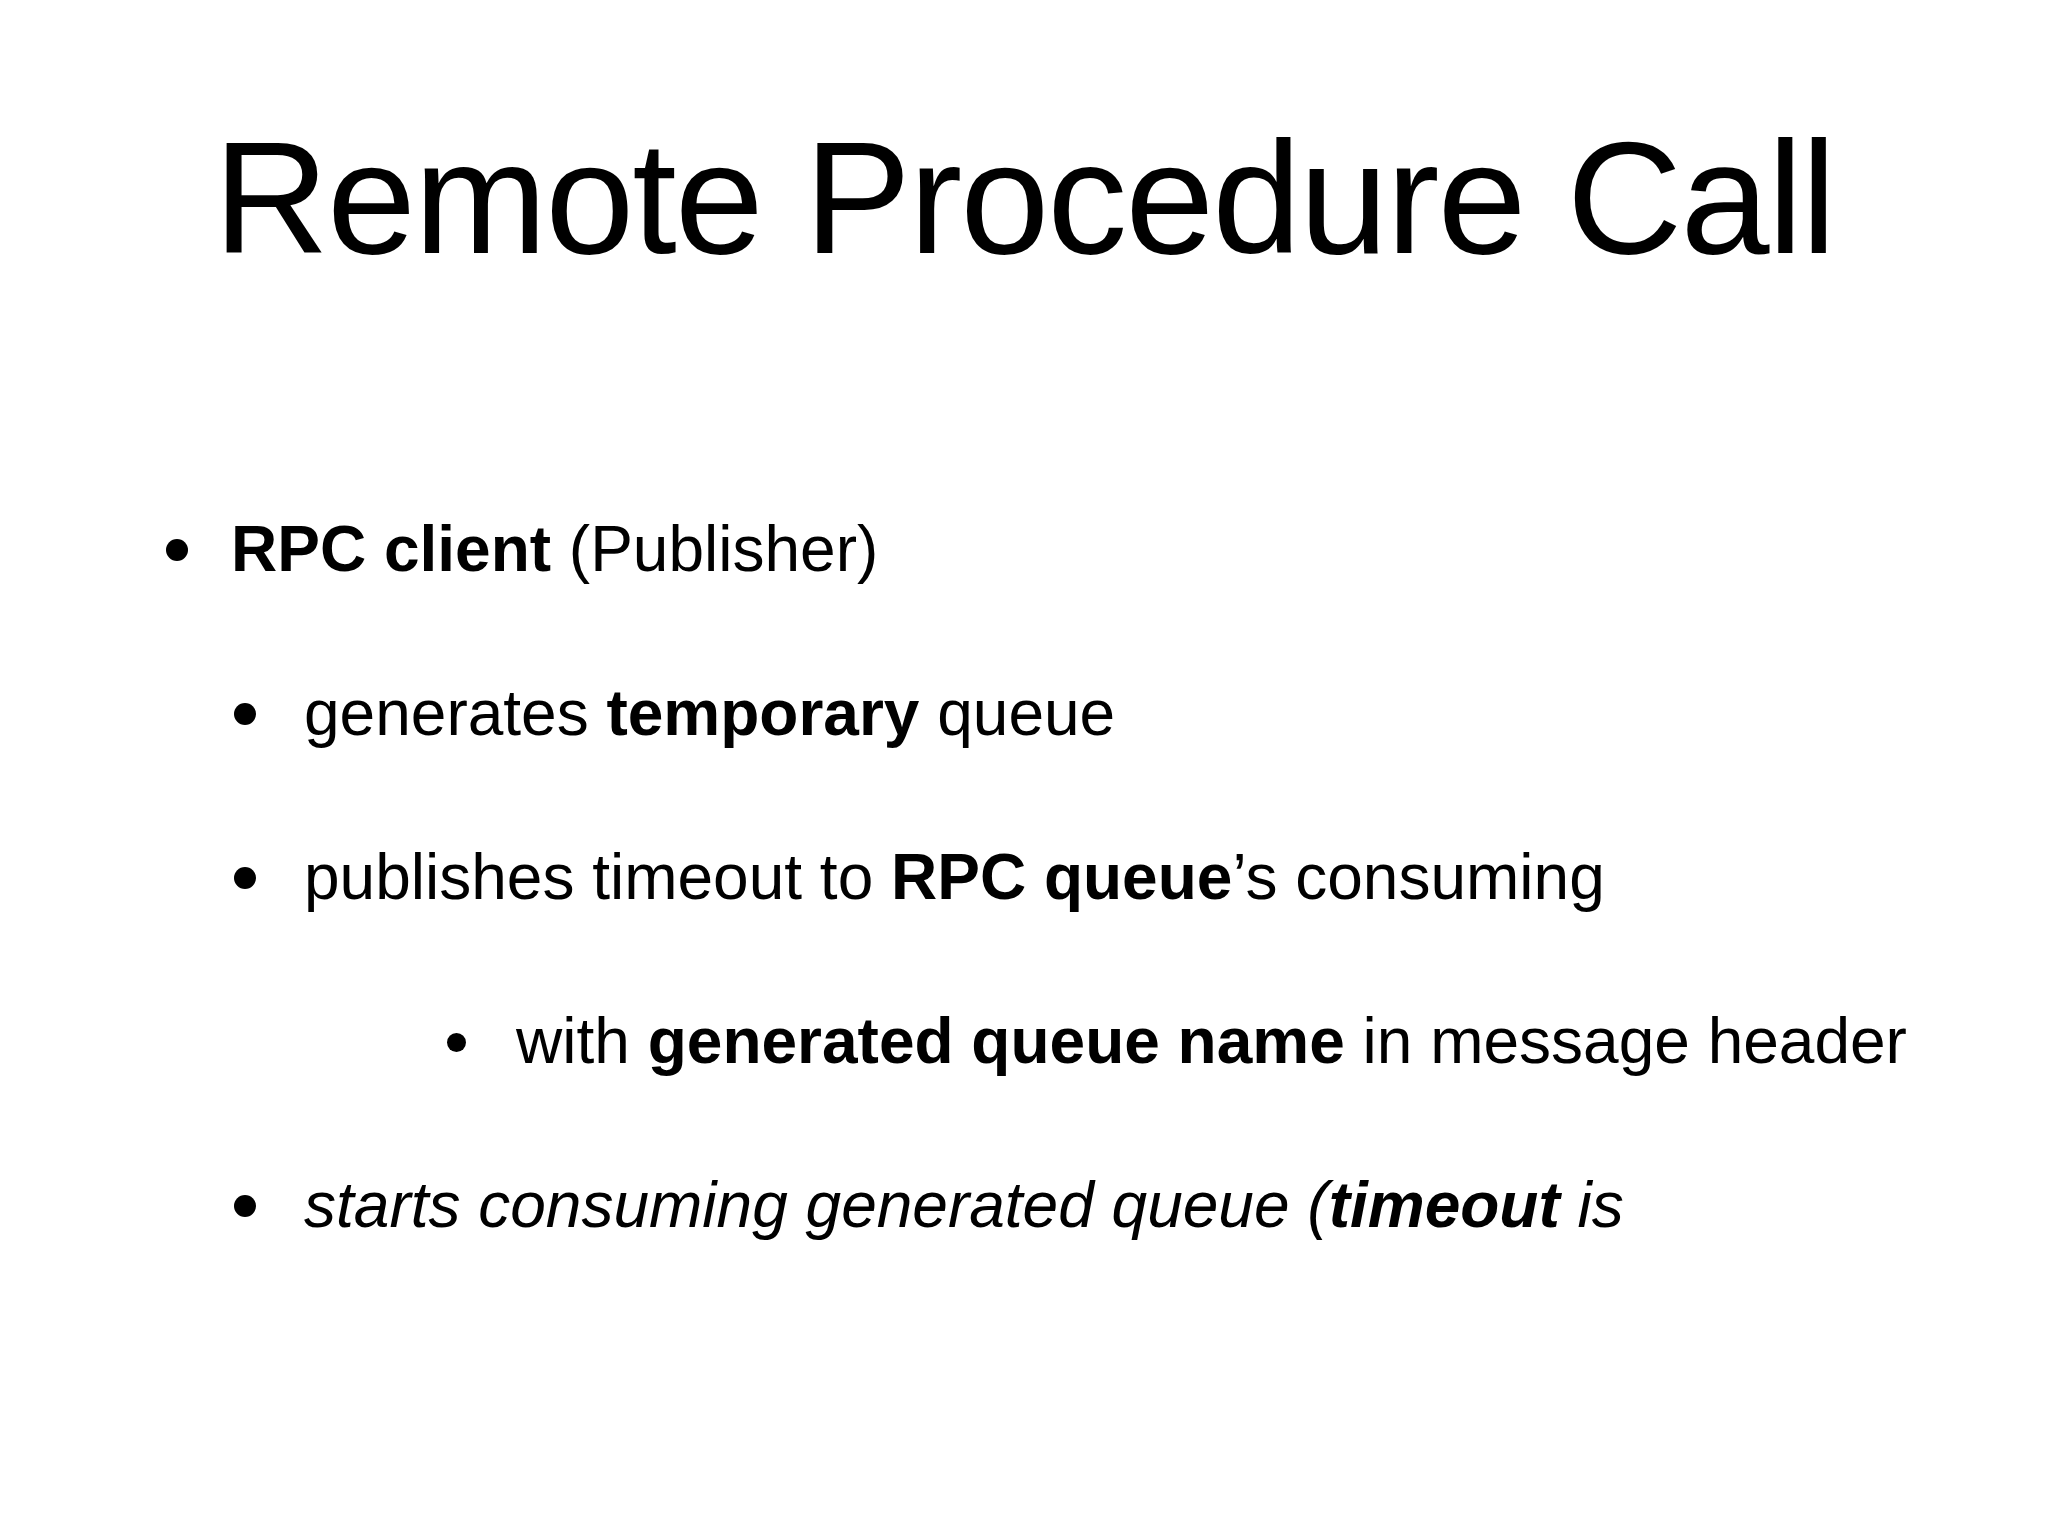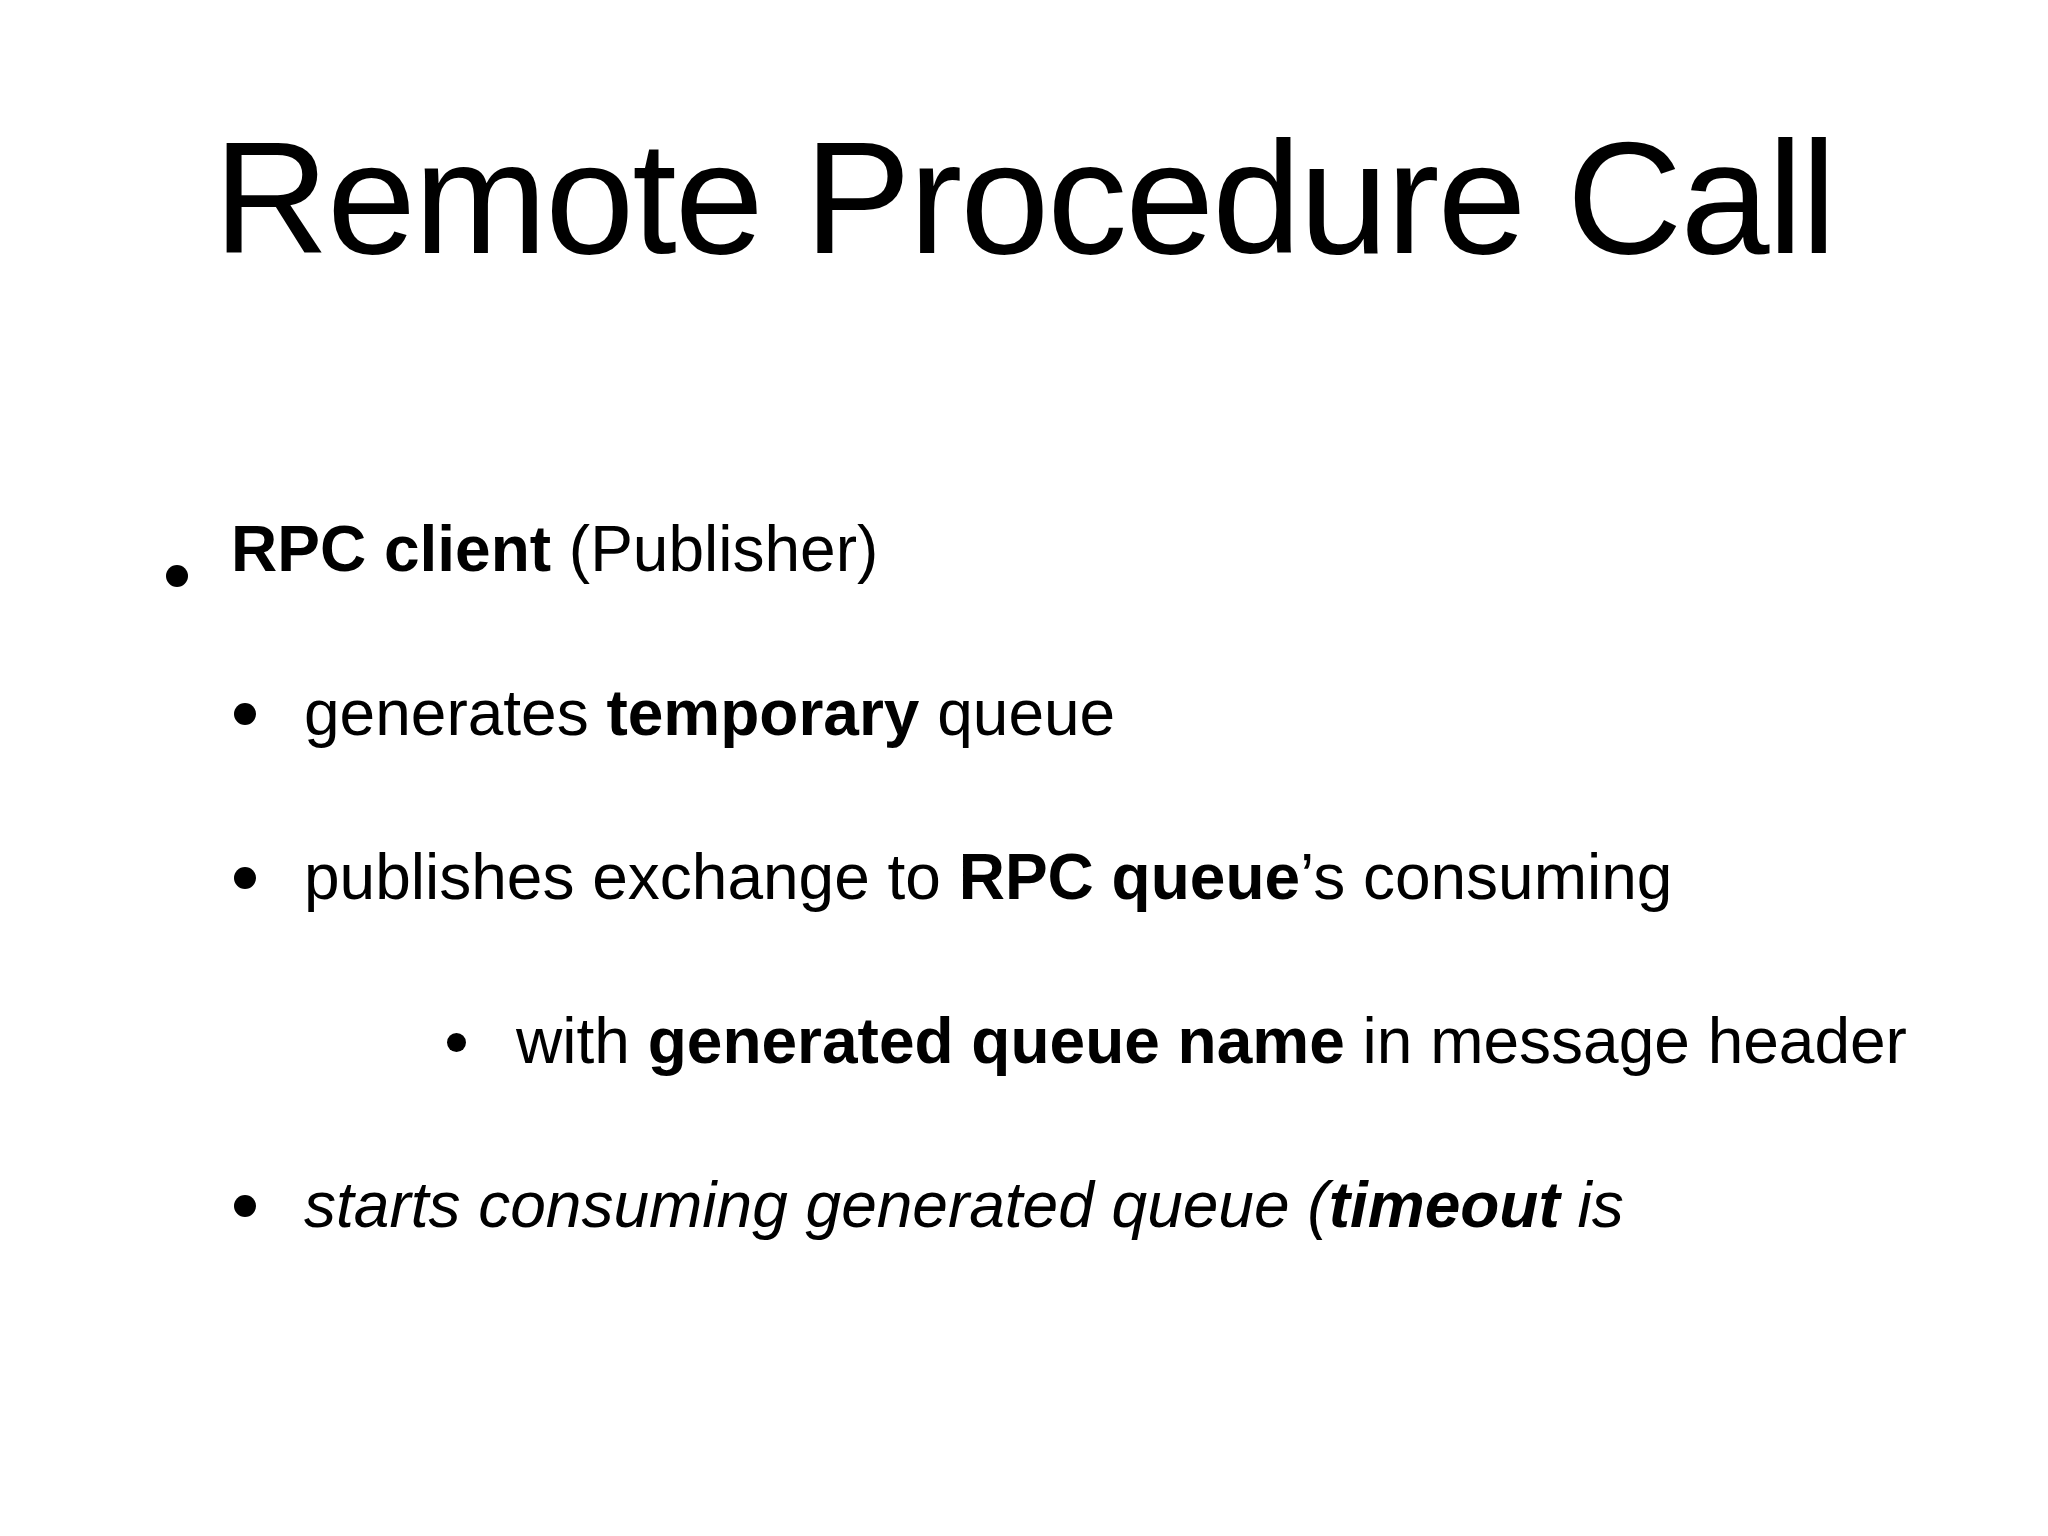--- a/index.html
+++ b/index.html
@@ -36,21 +36,21 @@
     width: 100%;
   }
   .item {
     display: flex;
     align-items: flex-start;
     font-size: 64px;
     line-height: 75px;
     margin-bottom: 89px;
   }
   .item:last-child { margin-bottom: 0; font-style: italic; }
-  .lvl1 { padding-left: 166px; align-items: flex-end; }
+  .lvl1 { padding-left: 166px; }
   .lvl2 { padding-left: 234px; }
   .lvl3 { padding-left: 306px; justify-content: center; }
   .dot {
     flex: 0 0 auto;
     width: 22px;
     height: 22px;
     border-radius: 50%;
     background: #000000;
     margin-top: 27px;
   }
@@ -74,21 +74,21 @@
       <div class="item lvl1">
         <span class="dot"></span>
         <span class="txt"><span class="seg-b">RPC client</span><span class="seg"> (Publisher)</span></span>
       </div>
       <div class="item lvl2">
         <span class="dot"></span>
         <span class="txt"><span class="seg">generates </span><span class="seg-b">temporary</span><span class="seg"> queue</span></span>
       </div>
       <div class="item lvl2">
         <span class="dot"></span>
-        <span class="txt"><span class="seg">publishes exchange to </span><span class="seg-b">RPC queue</span><span class="seg">’s consuming</span></span>
+        <span class="txt"><span class="seg">publishes timeout to </span><span class="seg-b">RPC queue</span><span class="seg">’s consuming</span></span>
       </div>
       <div class="item lvl3">
         <span class="dot"></span>
         <span class="txt"><span class="seg">with </span><span class="seg-b">generated queue name</span><span class="seg"> in message header</span></span>
       </div>
       <div class="item lvl2">
         <span class="dot"></span>
         <span class="txt"><span class="seg">starts consuming generated queue (</span><span class="seg-b">timeout</span><span class="seg"> is</span><br></span>
       </div>
     </div>

